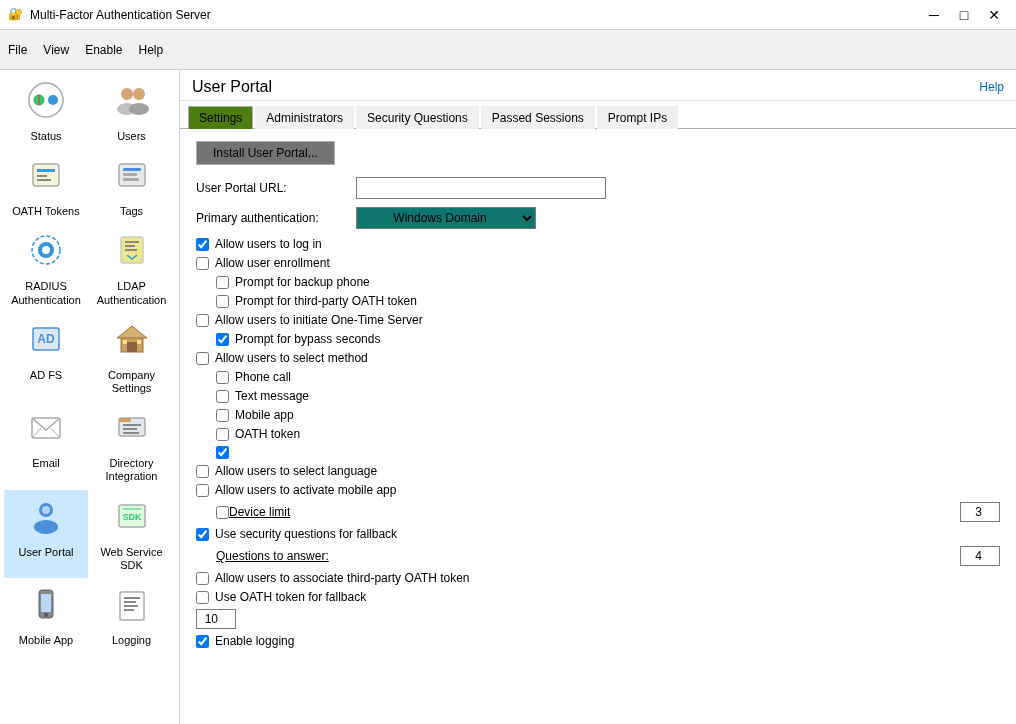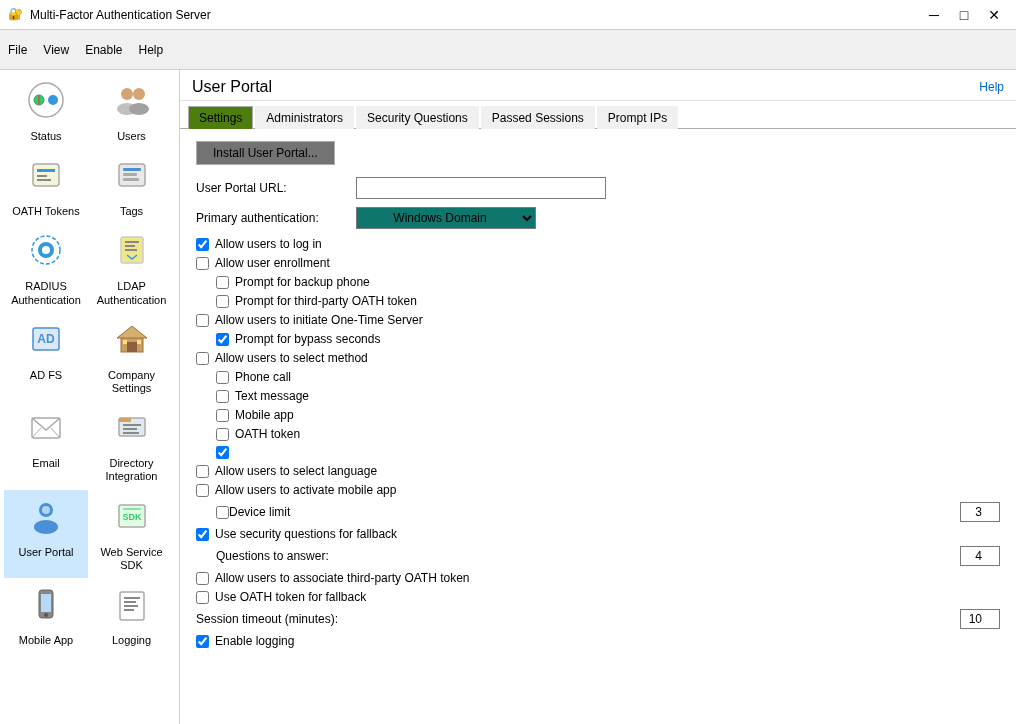--- a/index.html
+++ b/index.html
@@ -175,21 +175,21 @@
       font-size: 12px;
     }
     .spinner-row input[type="number"] {
       width: 40px;
       height: 20px;
       border: 1px solid #7a7a7a;
       font-size: 12px;
       text-align: right;
       padding: 1px 2px;
     }
-    .spinner-label { flex: 1; }
+    .spinner-label { flex: 1; text-decoration: underline; }
     .spinner-row.indent1 { padding-left: 20px; }
 
     
     ::-webkit-scrollbar { width: 8px; }
     ::-webkit-scrollbar-track { background: #f0f0f0; }
     ::-webkit-scrollbar-thumb { background: #c0c0c0; border: 1px solid #a0a0a0; }
   </style>
 </head>
 <body>
 
@@ -507,21 +507,20 @@
         <input type="checkbox" id="chk-assoc-oath" style="">
         <label for="chk-assoc-oath">Allow users to associate third-party OATH token</label>
       </div>
 
       <div class="checkbox-row">
         <input type="checkbox" id="chk-oath-fallback" style="">
         <label for="chk-oath-fallback">Use OATH token for fallback</label>
       </div>
 
       <div class="spinner-row">
-        <span class="spinner-label" style="margin-right:8px;">Session timeout (minutes):</span>
         <input type="number" value="10" min="0" max="999" style="">
       </div>
 
       <div class="checkbox-row">
         <input type="checkbox" id="chk-logging" checked="" style="">
         <label for="chk-logging">Enable logging</label>
       </div>
 
     </div>
   </div>

